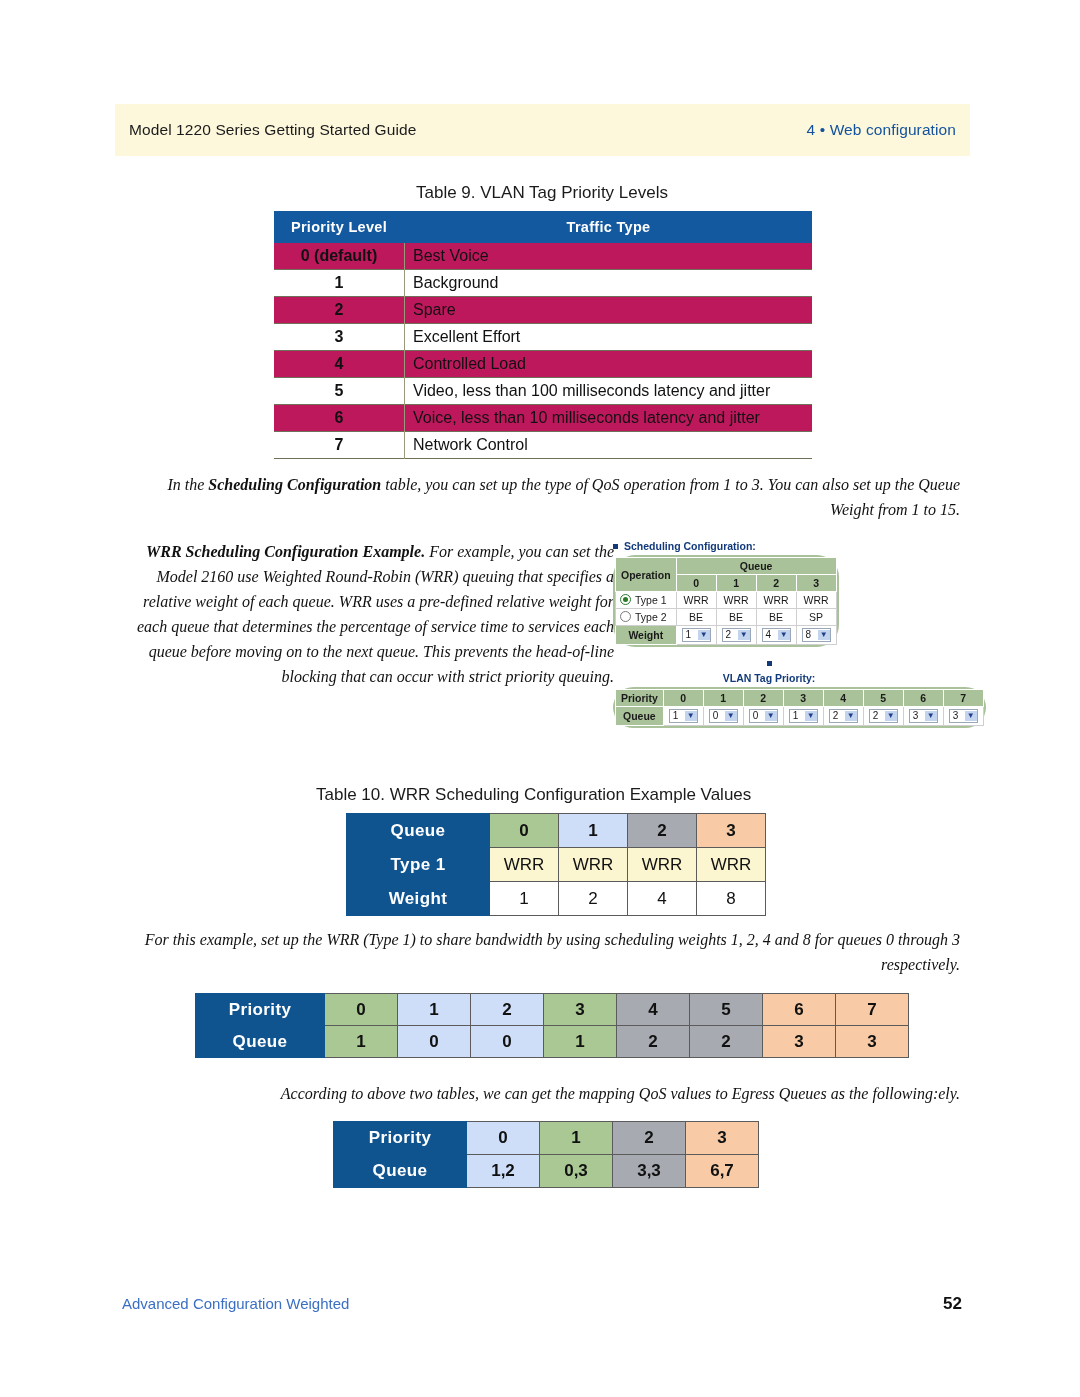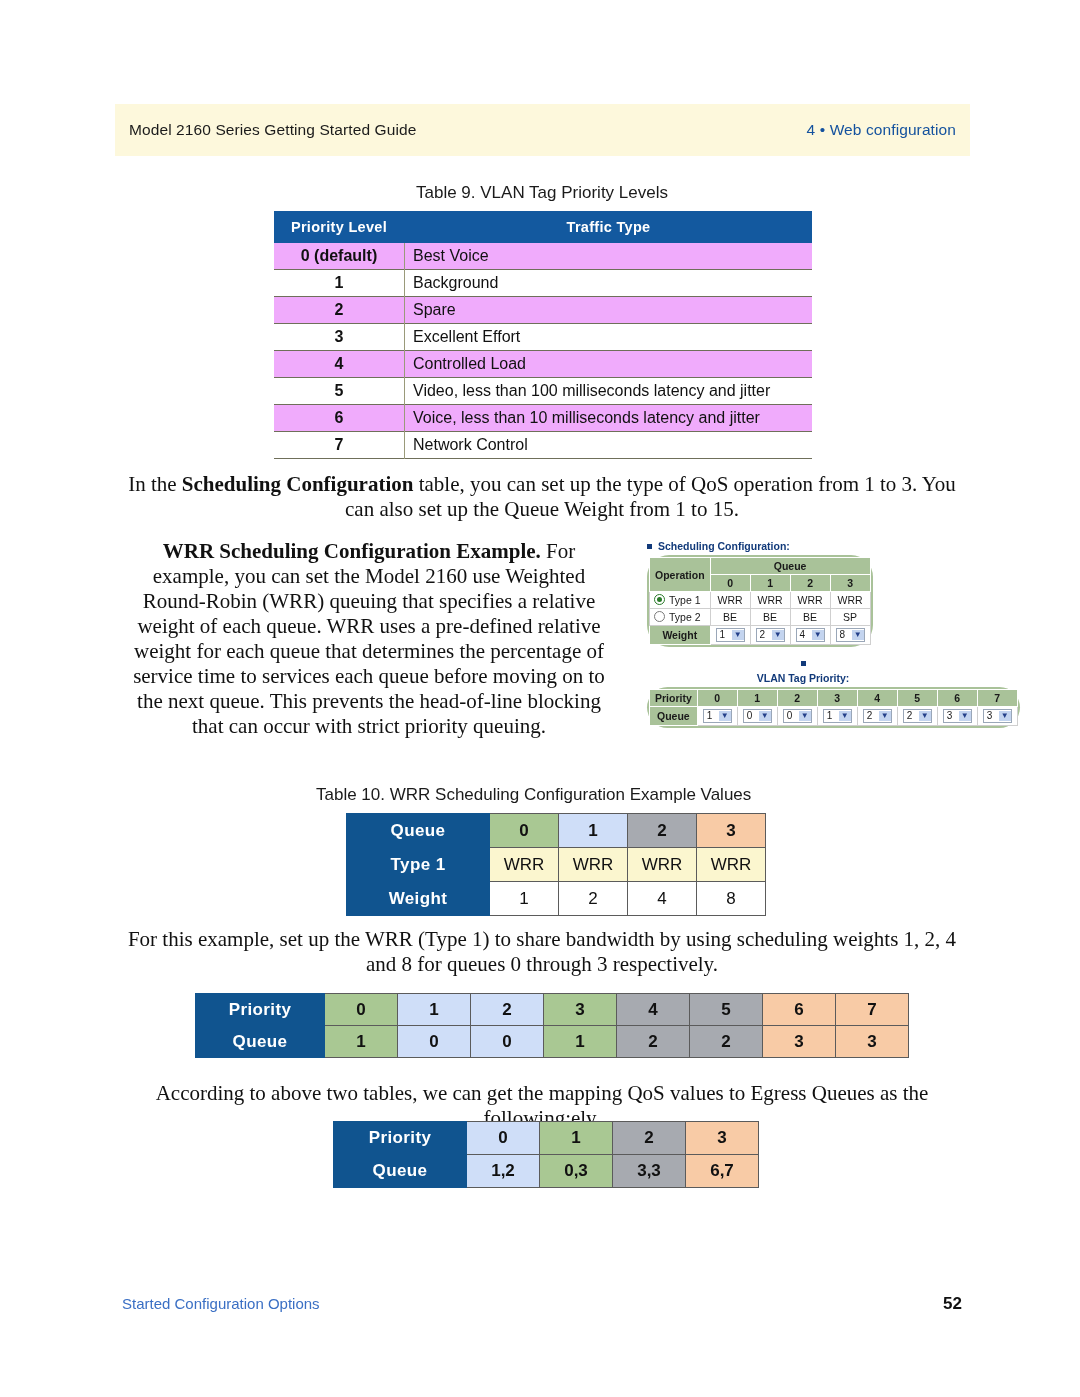--- a/index.html
+++ b/index.html
@@ -51,24 +51,25 @@
     font-family: "Liberation Sans", sans-serif;
     font-size: 17px;
     color: #1b1b1b;
     white-space: nowrap;
   }
 
   
   .para {
     position: absolute;
     font-family: "Liberation Serif", serif;
-    font-size: 21px;
+    font-size: 16px;
     line-height: 25px;
     color: #111111;
-    text-align: center;
+    text-align: right;
+    font-style: italic;
   }
   .para b { font-weight: bold; }
 
   
   .t9 {
     position: absolute;
     left: 274px;
     top: 211px;
     width: 538px;
     border-collapse: collapse;
@@ -94,28 +95,28 @@
     font-weight: bold;
     font-size: 16px;
     border-right: 1px solid #9a9a7a;
   }
   .t9 .c-type {
     padding-left: 8px;
     text-align: left;
     font-size: 16px;
   }
   .t9 tbody tr { border-bottom: 1px solid #6f6f5a; }
-  .t9 tbody tr.odd td { background: #f0abfc; }
+  .t9 tbody tr.odd td { background: #be185d; }
   .t9 tbody tr.even td { background: #ffffff; }
   .t9 thead th.h-level { border-right: 1px solid #13599f; }
 
   
   .shot {
     position: absolute;
-    left: 647px;
+    left: 613px;
     top: 540px;
     width: 312px;
     font-family: "Liberation Sans", sans-serif;
   }
   .shot-label {
     font-size: 10.5px;
     font-weight: bold;
     color: #123a7a;
     margin-bottom: 3px;
     display: flex;
@@ -254,21 +255,21 @@
     font-family: "Liberation Sans", sans-serif;
     font-size: 17px;
     font-weight: bold;
     color: #111111;
   }
 </style>
 </head>
 <body>
 
 <div class="page-header">
-  <div class="header-left">Model 2160 Series Getting Started Guide</div>
+  <div class="header-left">Model 1220 Series Getting Started Guide</div>
   <div class="header-right">4 • Web configuration</div>
 </div>
 
 <div class="table-caption" style="left:416px; top:183px;">Table 9. VLAN Tag Priority Levels</div>
 
 <table class="t9" id="table9">
   <thead>
     <tr>
       <th class="h-level">Priority Level</th>
       <th>Traffic Type</th>
@@ -506,15 +507,15 @@
     <td class="rowhead">Queue</td>
     <td class="sw-blue">1,2</td>
     <td class="sw-green">0,3</td>
     <td class="sw-gray">3,3</td>
     <td class="sw-peach">6,7</td>
   </tr>
 </tbody>
   </table>
 
 <div class="footer">
-  <div class="footer-left">Started Configuration Options</div>
+  <div class="footer-left">Advanced Configuration Weighted</div>
   <div class="footer-right">52</div>
 </div>
 
 </body></html>

